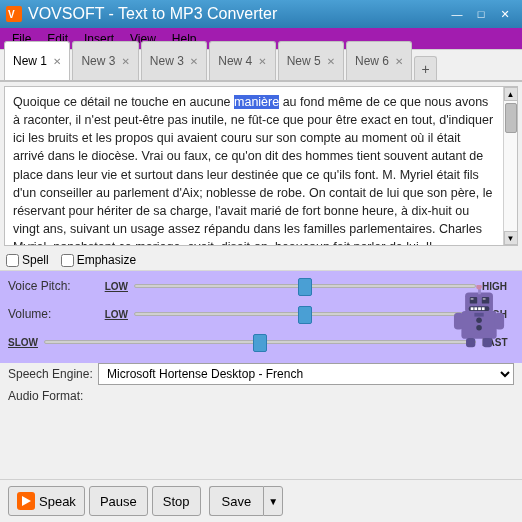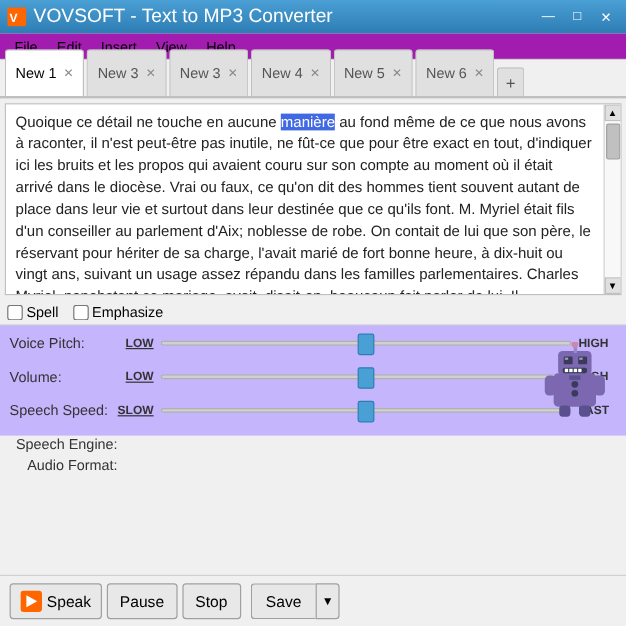--- a/index.html
+++ b/index.html
@@ -252,21 +252,20 @@
       display: flex;
       align-items: center;
       margin-bottom: 4px;
       padding: 0 8px;
     }
     .form-label {
       width: 90px;
       font-size: 12px;
       color: #333;
       font-weight: 500;
-      text-align: right;
     }
     .form-select {
       flex: 1;
       height: 22px;
       border: 1px solid #a0a0a0;
       background: white;
       font-size: 12px;
       padding: 0 4px;
       cursor: pointer;
     }
@@ -433,21 +432,20 @@
       <div class="slider-container">
         <span class="slider-low-label">LOW</span>
         <div class="slider-track">
           <div class="slider-thumb" style="left: 50%;"></div>
         </div>
         <span class="slider-high-label">HIGH</span>
       </div>
     </div>
 
     <div class="control-row">
-      <span class="control-label">Speech Speed:</span>
       <div class="slider-container">
         <span class="slider-low-label">SLOW</span>
         <div class="slider-track">
           <div class="slider-thumb" style="left: 50%;"></div>
         </div>
         <span class="slider-high-label">FAST</span>
       </div>
     </div>
   </div>
 
@@ -484,20 +482,21 @@
       <rect x="31" y="57" width="10" height="10" rx="3" fill="#5a5090"></rect>
 
       <rect x="26" y="2" width="3" height="8" fill="#9988cc"></rect>
       <circle cx="27" cy="2" r="3" fill="#cc88aa"></circle>
     </svg>
   </div>
 </div>
 
 <div class="form-row">
   <span class="form-label">Speech Engine:</span>
+  <select class="form-select"><option>Microsoft Hortense Desktop - French</option><option>Microsoft David Desktop - English</option><option>Microsoft Zira Desktop - English</option></select>
 </div>
 
 <div class="form-row">
   <span class="form-label">Audio Format:</span>
 </div>
 
 <div class="footer-bar">
   <button class="footer-btn speak-btn">
     <svg class="speak-icon" viewBox="0 0 18 18">
       <rect width="18" height="18" rx="3" fill="#ff6600"></rect>

